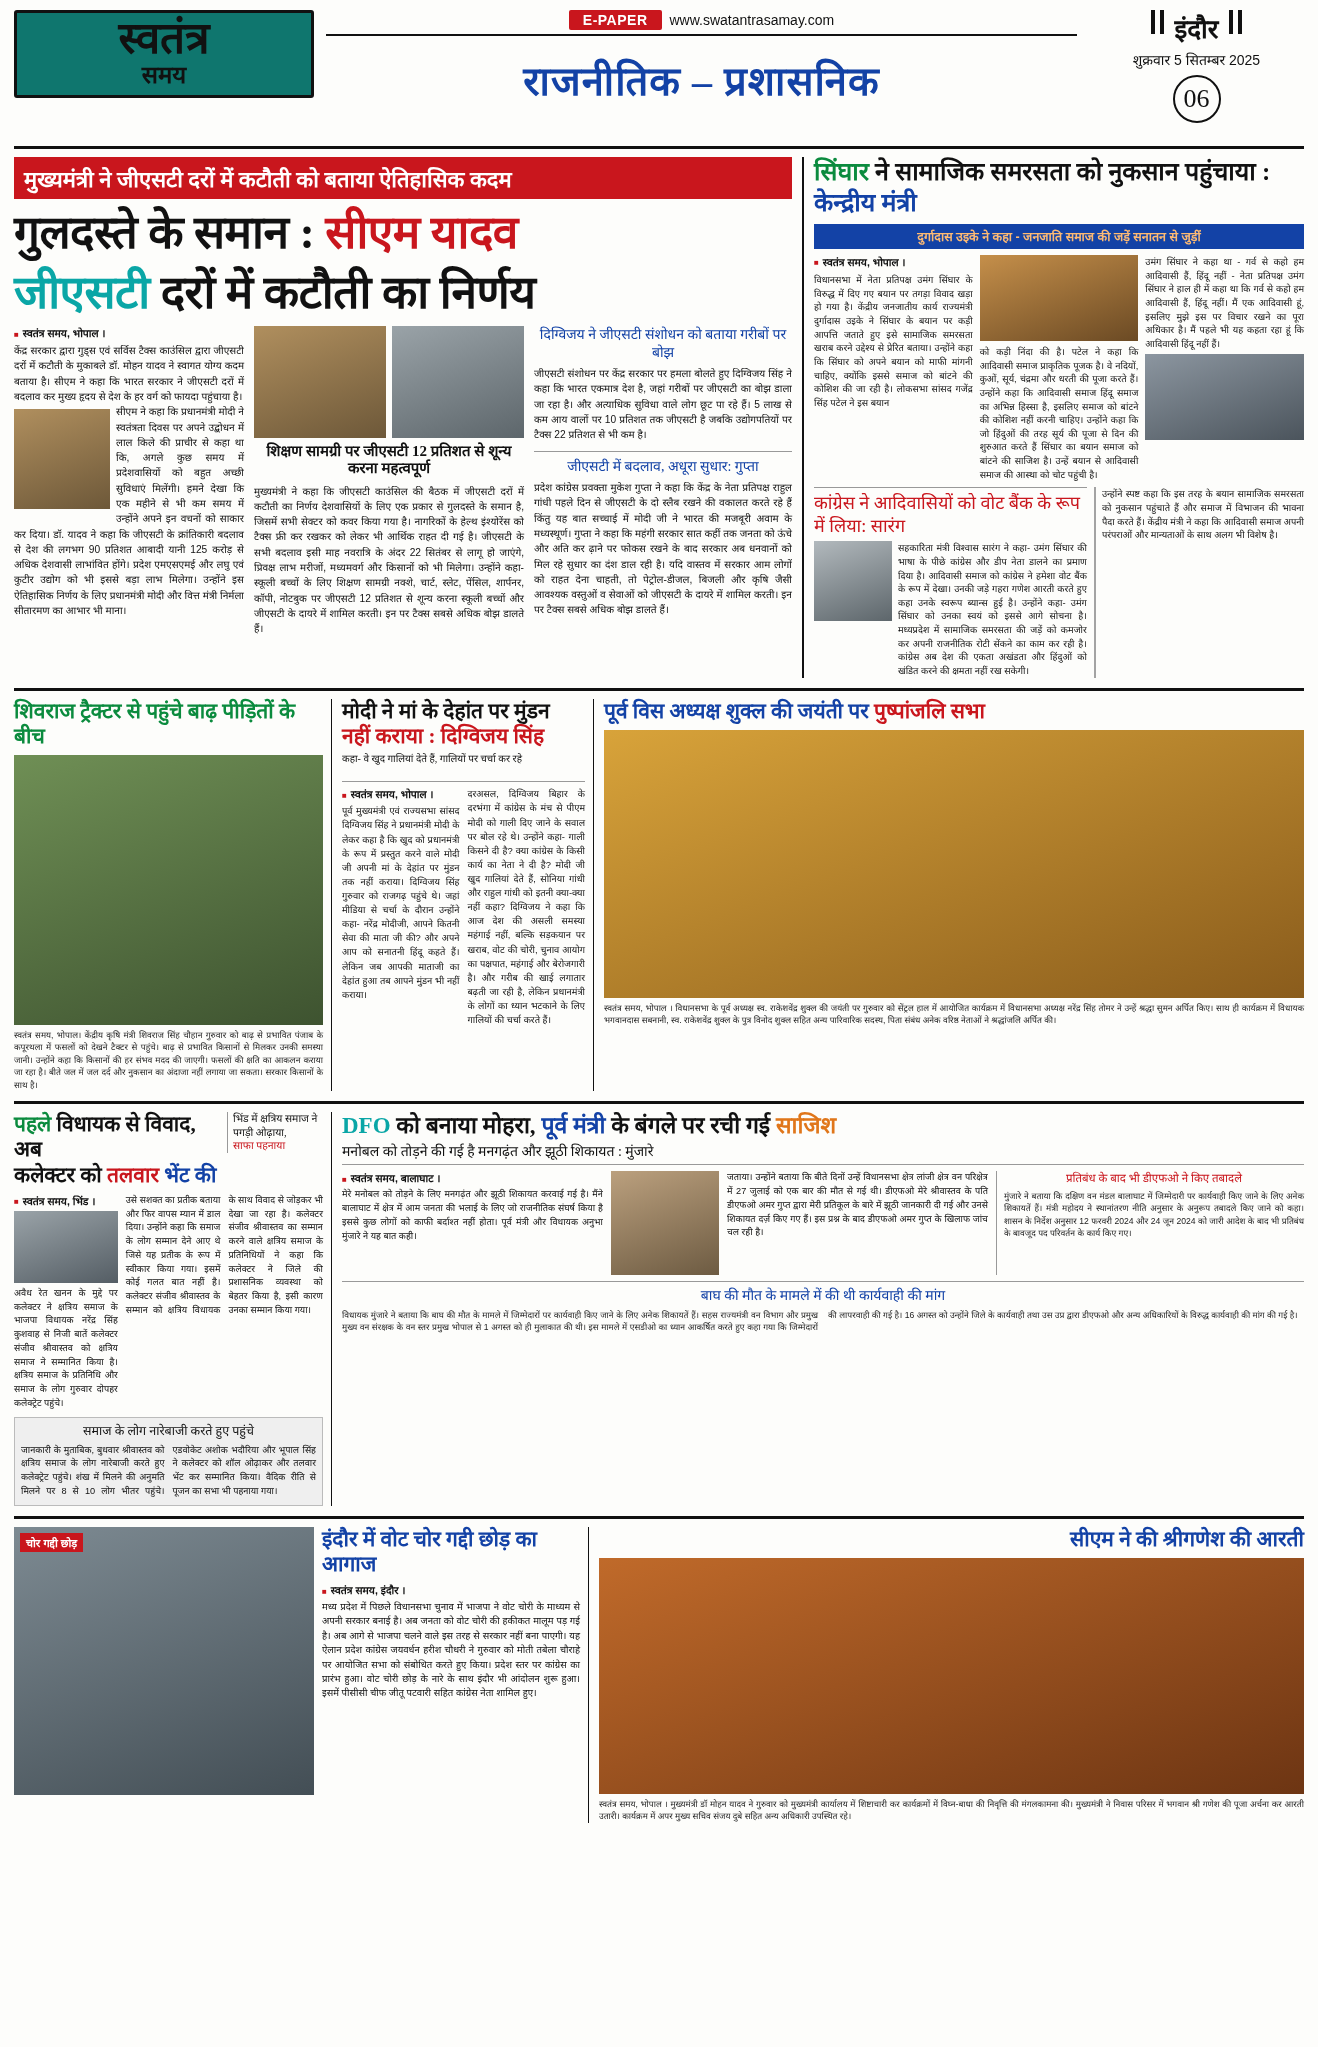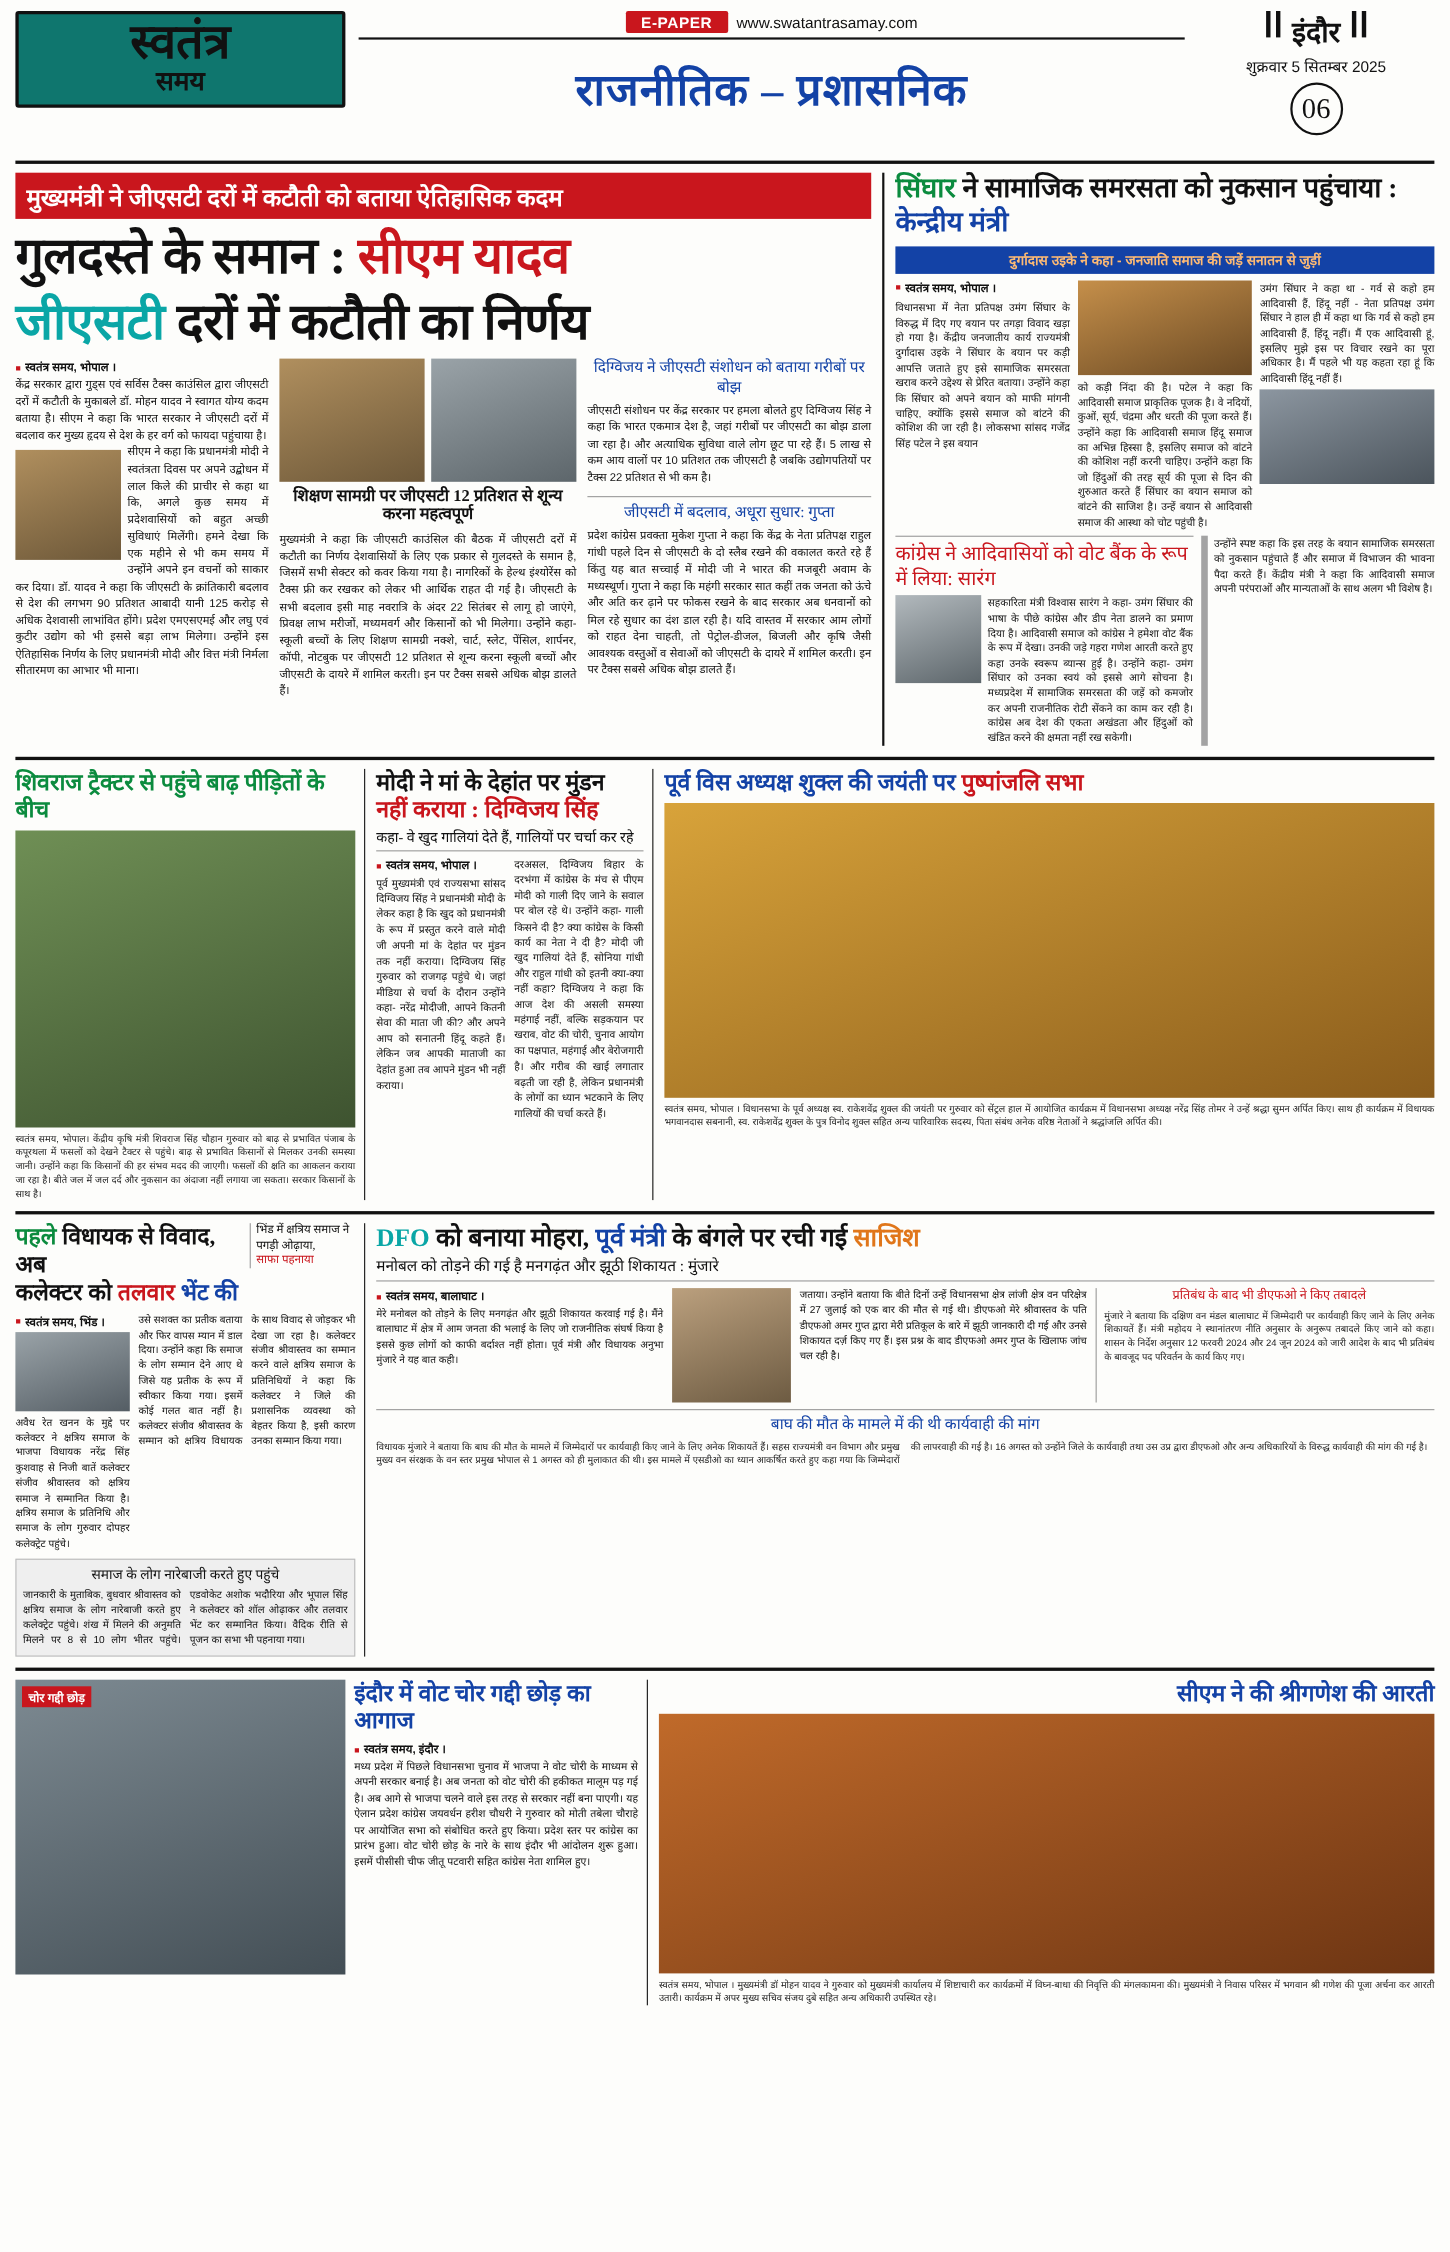--- a/index.html
+++ b/index.html
@@ -199,40 +199,40 @@
       </div>
 
       <div style="display:flex;gap:7px;margin-top:6px;">
         <div style="flex:1.35;">
           <div class="subhead red" style="font-size:18px;text-align:left;border-top:1px solid #999;padding-top:4px;">कांग्रेस ने आदिवासियों को वोट बैंक के रूप में लिया: सारंग</div>
           <div style="display:flex;gap:6px;margin-top:4px;">
             <div class="imgph" style="width:78px;height:80px;flex:0 0 78px;background:linear-gradient(160deg,#b2b9bd,#5d666b);"></div>
             <div class="trc">सहकारिता मंत्री विश्वास सारंग ने कहा- उमंग सिंघार की भाषा के पीछे कांग्रेस और डीप नेता डालने का प्रमाण दिया है। आदिवासी समाज को कांग्रेस ने हमेशा वोट बैंक के रूप में देखा। उनकी जड़े गहरा गणेश आरती करते हुए कहा उनके स्वरूप ब्यान्स हुई है। उन्होंने कहा- उमंग सिंघार को उनका स्वयं को इससे आगे सोचना है। मध्यप्रदेश में सामाजिक समरसता की जड़ें को कमजोर कर अपनी राजनीतिक रोटी सेंकने का काम कर रही है। कांग्रेस अब देश की एकता अखंडता और हिंदुओं को खंडित करने की क्षमता नहीं रख सकेगी।</div>
           </div>
         </div>
-        <div class="trc" style="flex:1;border-left:6px solid #a3a3a3;padding-left:6px;">उन्होंने स्पष्ट कहा कि इस तरह के बयान सामाजिक समरसता को नुकसान पहुंचाते हैं और समाज में विभाजन की भावना पैदा करते हैं। केंद्रीय मंत्री ने कहा कि आदिवासी समाज अपनी परंपराओं और मान्यताओं के साथ अलग भी विशेष है।</div>
+        <div class="trc" style="flex:1;border-left:2px solid #a3a3a3;padding-left:6px;">उन्होंने स्पष्ट कहा कि इस तरह के बयान सामाजिक समरसता को नुकसान पहुंचाते हैं और समाज में विभाजन की भावना पैदा करते हैं। केंद्रीय मंत्री ने कहा कि आदिवासी समाज अपनी परंपराओं और मान्यताओं के साथ अलग भी विशेष है।</div>
       </div>
     </div>
   </div>
 
   <div class="band2">
     <div class="b2a">
       <div class="hdr-strip">
         <span class="green">शिवराज ट्रैक्टर से पहुंचे बाढ़ पीड़ितों के बीच</span>
       </div>
       <div class="imgph green" style="height:270px;margin-top:6px;"></div>
       <div class="cap" style="margin-top:4px;">स्वतंत्र समय, भोपाल। केंद्रीय कृषि मंत्री शिवराज सिंह चौहान गुरुवार को बाढ़ से प्रभावित पंजाब के कपूरथला में फसलों को देखने टैक्टर से पहुंचे। बाढ़ से प्रभावित किसानों से मिलकर उनकी समस्या जानी। उन्होंने कहा कि किसानों की हर संभव मदद की जाएगी। फसलों की क्षति का आकलन कराया जा रहा है। बीते जल में जल दर्द और नुकसान का अंदाजा नहीं लगाया जा सकता। सरकार किसानों के साथ है।</div>
     </div>
 
     <div class="b2b">
       <div class="hdr-strip">मोदी ने मां के देहांत पर मुंडन</div>
       <div class="hdr-strip">
         <span class="red">नहीं कराया : दिग्विजय सिंह</span>
       </div>
-      <div class="subhead" style="font-size:13px;margin-top:4px;border-bottom:1px solid #999;padding-bottom:4px;">कहा- वे खुद गालियां देते हैं, गालियों पर चर्चा कर रहे</div>
+      <div class="subhead" style="font-size:10px;margin-top:4px;border-bottom:1px solid #999;padding-bottom:16px;">कहा- वे खुद गालियां देते हैं, गालियों पर चर्चा कर रहे</div>
       <div style="display:flex;gap:8px;margin-top:5px;">
         <div style="flex:1;">
           <div class="byline">स्वतंत्र समय, भोपाल ।</div>
           <div class="body" style="font-size:9.4px;">पूर्व मुख्यमंत्री एवं राज्यसभा सांसद दिग्विजय सिंह ने प्रधानमंत्री मोदी के लेकर कहा है कि खुद को प्रधानमंत्री के रूप में प्रस्तुत करने वाले मोदी जी अपनी मां के देहांत पर मुंडन तक नहीं कराया। दिग्विजय सिंह गुरुवार को राजगढ़ पहुंचे थे। जहां मीडिया से चर्चा के दौरान उन्होंने कहा- नरेंद्र मोदीजी, आपने कितनी सेवा की माता जी की? और अपने आप को सनातनी हिंदू कहते हैं। लेकिन जब आपकी माताजी का देहांत हुआ तब आपने मुंडन भी नहीं कराया।</div>
         </div>
         <div style="flex:1;">
           <div class="body" style="font-size:9.4px;">दरअसल, दिग्विजय बिहार के दरभंगा में कांग्रेस के मंच से पीएम मोदी को गाली दिए जाने के सवाल पर बोल रहे थे। उन्होंने कहा- गाली किसने दी है? क्या कांग्रेस के किसी कार्य का नेता ने दी है? मोदी जी खुद गालियां देते हैं, सोनिया गांधी और राहुल गांधी को इतनी क्या-क्या नहीं कहा? दिग्विजय ने कहा कि आज देश की असली समस्या महंगाई नहीं, बल्कि सड़कयान पर खराब, वोट की चोरी, चुनाव आयोग का पक्षपात, महंगाई और बेरोजगारी है। और गरीब की खाई लगातार बढ़ती जा रही है, लेकिन प्रधानमंत्री के लोगों का ध्यान भटकाने के लिए गालियों की चर्चा करते हैं।</div>
         </div>
       </div>
     </div>

